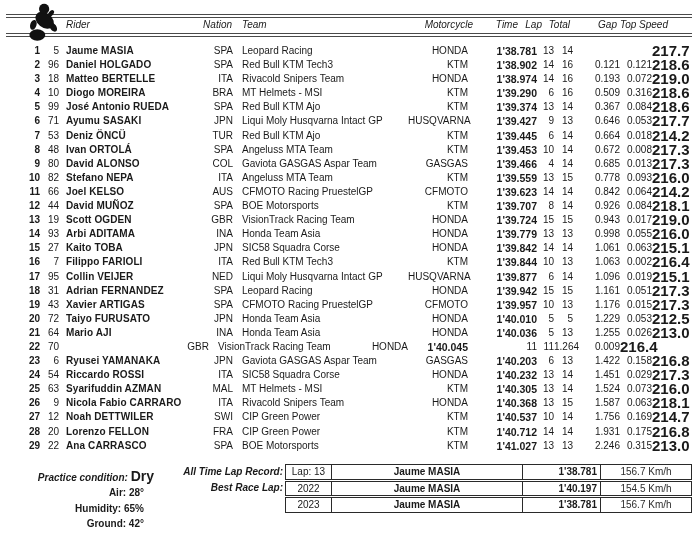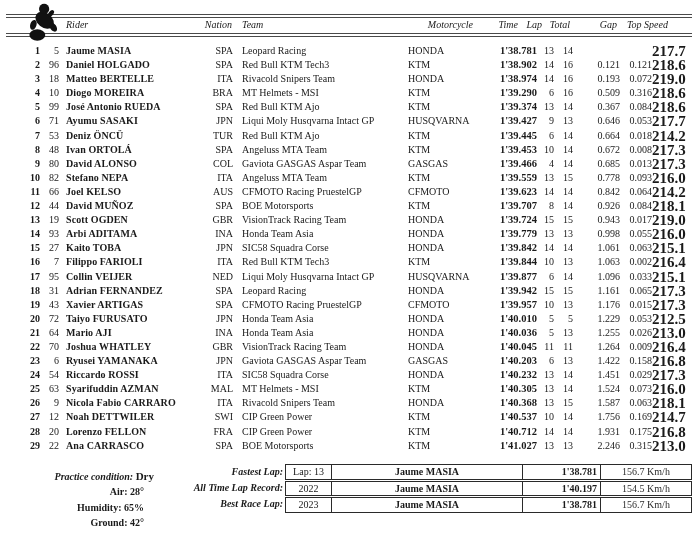--- a/index.html
+++ b/index.html
@@ -1,43 +1,43 @@
 <!DOCTYPE html>
 <html><head>
 <meta charset="utf-8">
 <style>
   html,body{margin:0;padding:0;background:#fff;}
   .page{position:relative;width:700px;height:542px;background:#fff;overflow:hidden;
-        font-family:Liberation Serif, serif;color:#1a1a1a;}
+        font-family:Liberation Sans, sans-serif;color:#1a1a1a;}
   .rule{position:absolute;left:6px;right:8px;height:1.3px;background:#4a4a4a;}
   .r1{top:14px}.r2{top:17px}.r3{top:33px}.r4{top:36px}
   .hdr-label{position:absolute;top:19px;height:13px;font-size:10px;font-style:italic;
              color:#1a1a1a;white-space:nowrap;}
   .icon-wrap{position:absolute;left:26px;top:2px;width:34px;height:40px;}
   
   .results{position:absolute;left:0;top:44px;right:0;}
   .row{display:grid;grid-template-columns:40px 19px 150px 24px 175px 60px 69px 17px 19px 47px 32px 33px;
        height:14.1px;align-items:center;font-size:10px;line-height:14.1px;white-space:nowrap;}
   .row div{overflow:visible;}
   .c-pos{text-align:right;font-weight:bold;}
   .c-num{text-align:right;}
   .c-rider{padding-left:7px;font-weight:bold;letter-spacing:.1px;}
   .c-nation{text-align:right;}
   .c-team{padding-left:9px;}
-  .c-bike{}
+  .c-bike{text-align:right;}
   .c-time{text-align:right;font-weight:bold;font-size:10.5px;}
   .c-lap,.c-total,.c-gap,.c-diff{text-align:right;}
   .c-speed{text-align:right;font-weight:bold;font-size:15px;}
   
   .footer{position:absolute;left:0;right:0;top:464px;height:70px;font-size:10px;}
   .conditions{position:absolute;left:18px;width:136px;top:5px;text-align:right;
               font-weight:bold;line-height:15.4px;white-space:nowrap;}
   .cond-sub{padding-right:10px;}
   .cond-label-italic{font-style:italic;}
-  .cond-dry{font-size:11px;}
+  .cond-dry{font-size:14px;}
   .rec-labels{position:absolute;left:128px;width:155px;top:0;text-align:right;
               font-weight:bold;font-style:italic;line-height:16.2px;white-space:nowrap;}
   .records{position:absolute;left:285px;width:407px;top:0;}
   .rec-row{display:flex;height:13.5px;border:1px solid #2a2a2a;margin-bottom:1px;
            align-items:flex-end;background:#fff;}
   .rec-ref{width:45px;border-right:1px solid #2a2a2a;text-align:center;align-self:stretch;line-height:13.5px;}
   .rec-name{flex:1;border-right:1px solid #2a2a2a;text-align:center;font-weight:bold;align-self:stretch;line-height:13.5px;}
   .rec-time{width:78px;border-right:1px solid #2a2a2a;text-align:right;padding-right:3px;
             font-weight:bold;align-self:stretch;line-height:13.5px;box-sizing:border-box;}
   .rec-speed{width:90px;text-align:center;color:#2d2d2d;align-self:stretch;line-height:13.5px;}
@@ -304,35 +304,35 @@
         <div class="c-pos">17</div>
         <div class="c-num">95</div>
         <div class="c-rider">Collin VEIJER</div>
         <div class="c-nation">NED</div>
         <div class="c-team">Liqui Moly Husqvarna Intact GP</div>
         <div class="c-bike">HUSQVARNA</div>
         <div class="c-time">1'39.877</div>
         <div class="c-lap">6</div>
         <div class="c-total">14</div>
         <div class="c-gap">1.096</div>
-        <div class="c-diff">0.033</div>
+        <div class="c-diff">0.019</div>
         <div class="c-speed">215.1</div>
       </div>
       <div class="row">
         <div class="c-pos">18</div>
         <div class="c-num">31</div>
         <div class="c-rider">Adrian FERNANDEZ</div>
         <div class="c-nation">SPA</div>
         <div class="c-team">Leopard Racing</div>
         <div class="c-bike">HONDA</div>
         <div class="c-time">1'39.942</div>
         <div class="c-lap">15</div>
         <div class="c-total">15</div>
         <div class="c-gap">1.161</div>
-        <div class="c-diff">0.065</div>
+        <div class="c-diff">0.051</div>
         <div class="c-speed">217.3</div>
       </div>
       <div class="row">
         <div class="c-pos">19</div>
         <div class="c-num">43</div>
         <div class="c-rider">Xavier ARTIGAS</div>
         <div class="c-nation">SPA</div>
         <div class="c-team">CFMOTO Racing PruestelGP</div>
         <div class="c-bike">CFMOTO</div>
         <div class="c-time">1'39.957</div>
@@ -366,21 +366,20 @@
         <div class="c-time">1'40.036</div>
         <div class="c-lap">5</div>
         <div class="c-total">13</div>
         <div class="c-gap">1.255</div>
         <div class="c-diff">0.026</div>
         <div class="c-speed">213.0</div>
       </div>
       <div class="row">
         <div class="c-pos">22</div>
         <div class="c-num">70</div>
-        <div class="c-rider">Joshua WHATLEY</div>
         <div class="c-nation">GBR</div>
         <div class="c-team">VisionTrack Racing Team</div>
         <div class="c-bike">HONDA</div>
         <div class="c-time">1'40.045</div>
         <div class="c-lap">11</div>
         <div class="c-total">11</div>
         <div class="c-gap">1.264</div>
         <div class="c-diff">0.009</div>
         <div class="c-speed">216.4</div>
       </div>
@@ -487,21 +486,20 @@
   <div class="footer">
 
     <div class="conditions">
       <div><span class="cond-label-italic">Practice condition:</span> <span class="cond-dry">Dry</span></div>
       <div class="cond-sub">Air: 28°</div>
       <div class="cond-sub">Humidity: 65%</div>
       <div class="cond-sub">Ground: 42°</div>
     </div>
 
     <div class="rec-labels">
-      <div>Fastest Lap:</div>
       <div>All Time Lap Record:</div>
       <div>Best Race Lap:</div>
     </div>
 
     <div class="records">
       <div class="rec-row">
         <div class="rec-ref">Lap: 13</div>
         <div class="rec-name">Jaume MASIA</div>
         <div class="rec-time">1'38.781</div>
         <div class="rec-speed">156.7 Km/h</div>

